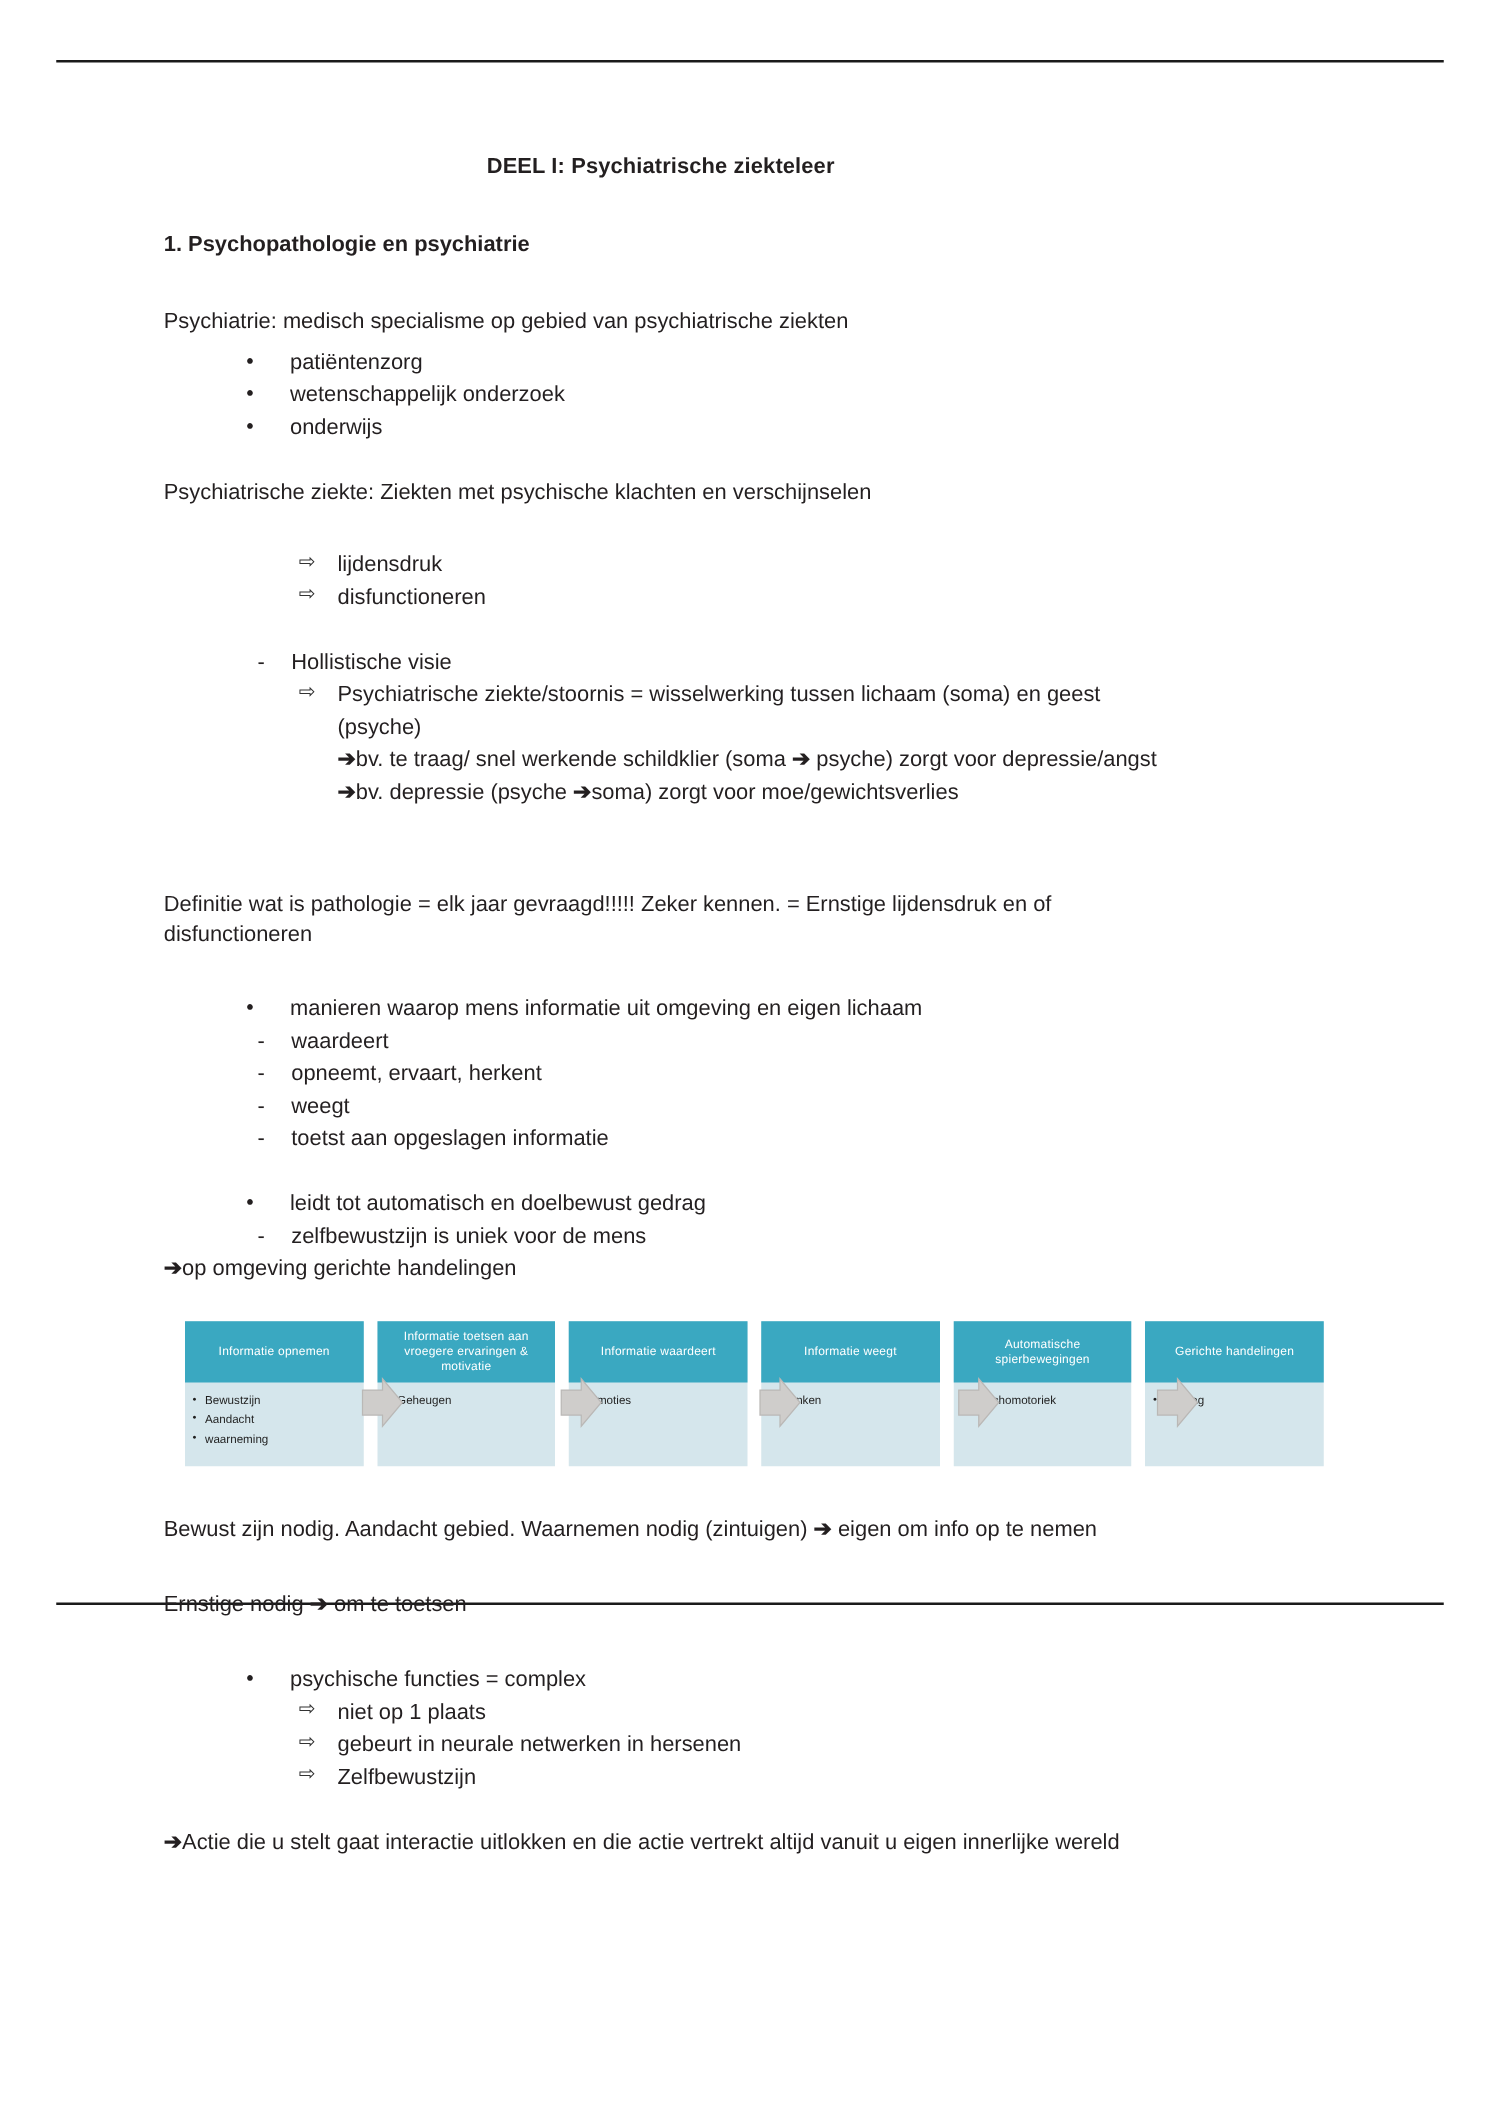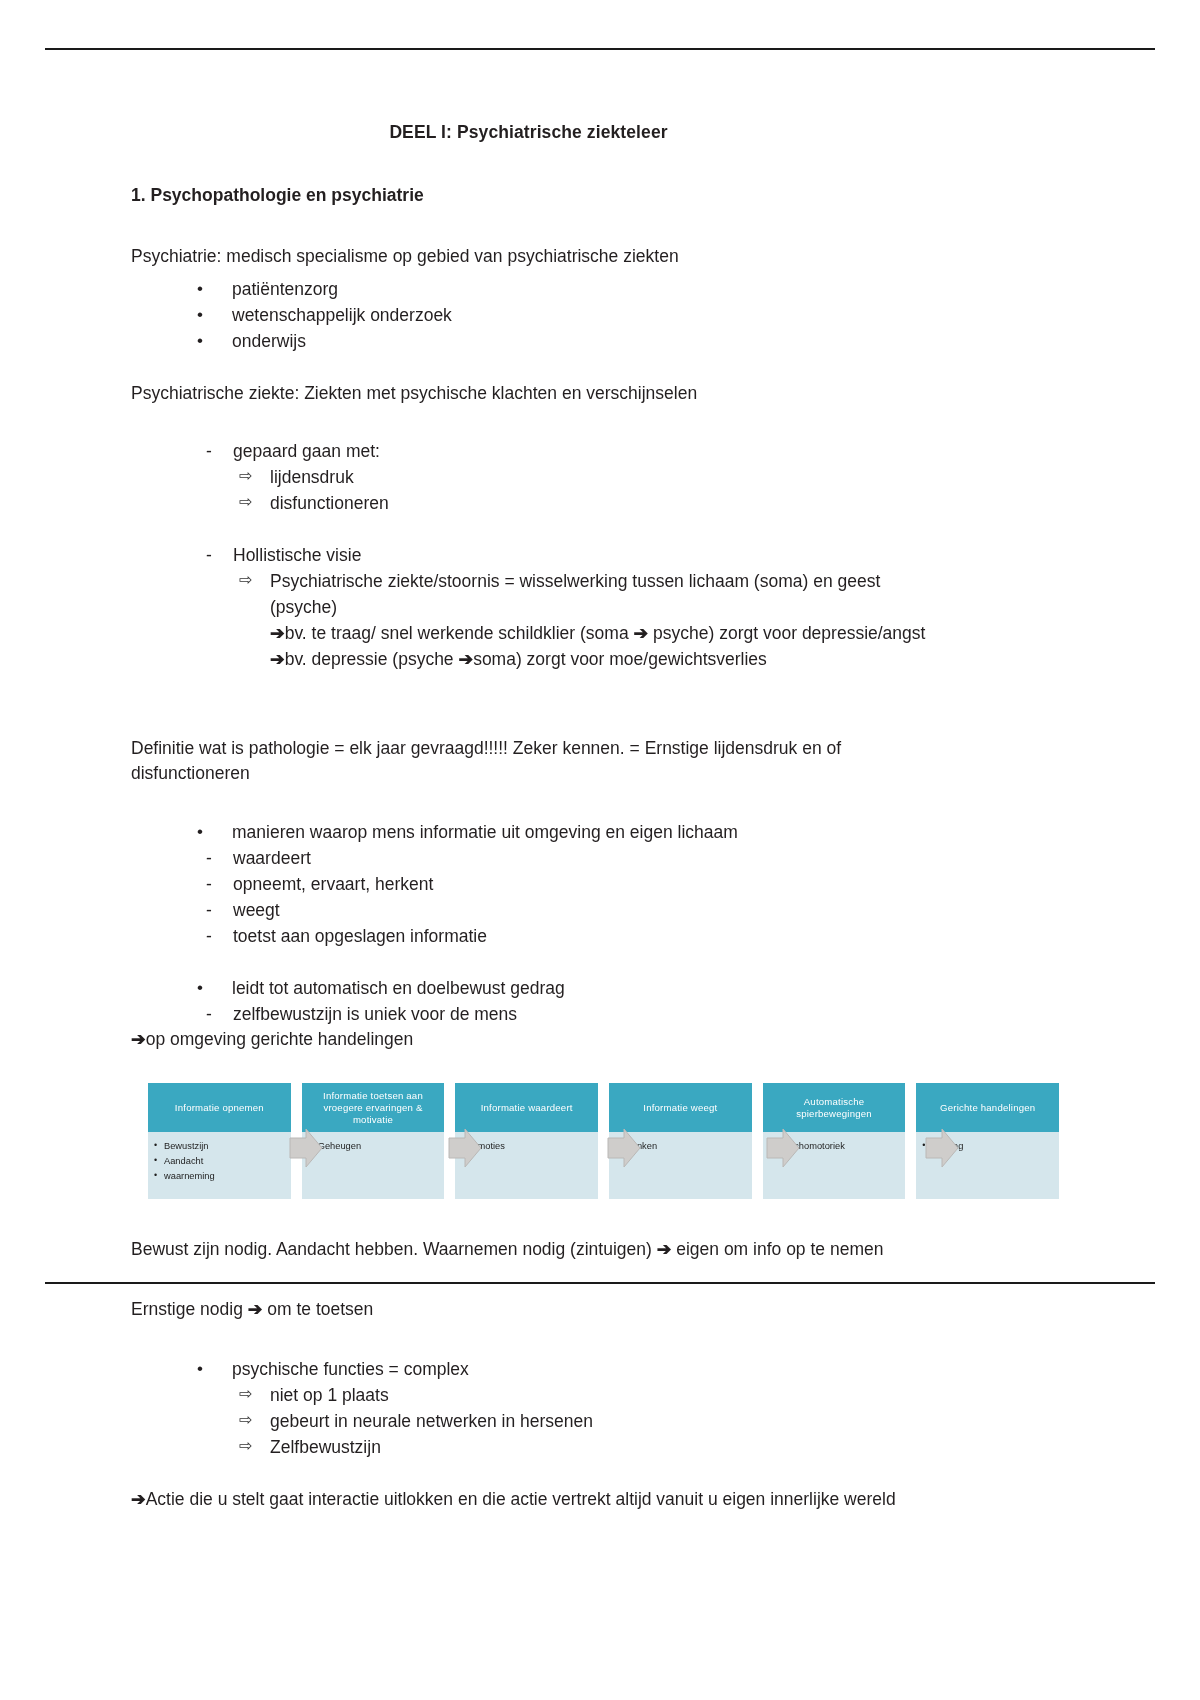--- a/index.html
+++ b/index.html
@@ -220,23 +220,20 @@
       <li>wetenschappelijk onderzoek</li>
       <li>onderwijs</li>
     </ul>
 
     <div class="gap-md"></div>
 
     <div class="para"><b>Psychiatrische ziekte:</b><span> Ziekten met </span><b>psychische klachten en verschijnselen</b></div>
 
     <div class="gap-md"></div>
 
-    <ul class="lvl2">
-      <li>gepaard gaan met:</li>
-    </ul>
     <ul class="lvl3">
       <li>lijdensdruk</li>
       <li>disfunctioneren</li>
     </ul>
 
     <div class="gap-md"></div>
 
     <ul class="lvl2">
       <li>Hollistische visie</li>
     </ul>
@@ -344,21 +341,21 @@
       </div>
       <div class="arrow-sep" style="left:776px;">
         <svg width="36" height="42" viewBox="0 0 36 42">
             <polygon points="2,11 18,11 18,2 34,21 18,40 18,31 2,31" fill="#cfcdcb" stroke="#bab8b6" stroke-width="1"></polygon>
           </svg>
       </div>
     </div>
 
     <div class="gap-lg"></div>
 
-    <div class="para foot-note"><span>Bewust zijn nodig. Aandacht hebben. Waarnemen nodig (zintuigen) </span><span class="inline-ar">➔</span><span> eigen om info op te nemen</span></div>
+    <div class="para foot-note"><span>Bewust zijn nodig. Aandacht gebied. Waarnemen nodig (zintuigen) </span><span class="inline-ar">➔</span><span> eigen om info op te nemen</span></div>
 
     <div class="gap-md"></div>
 
     <div class="para foot-note"><span>Ernstige nodig </span><span class="inline-ar">➔</span><span> om te toetsen</span></div>
 
     <div class="gap-md"></div>
 
     <ul class="lvl1">
       <li>psychische functies = complex</li>
     </ul>

